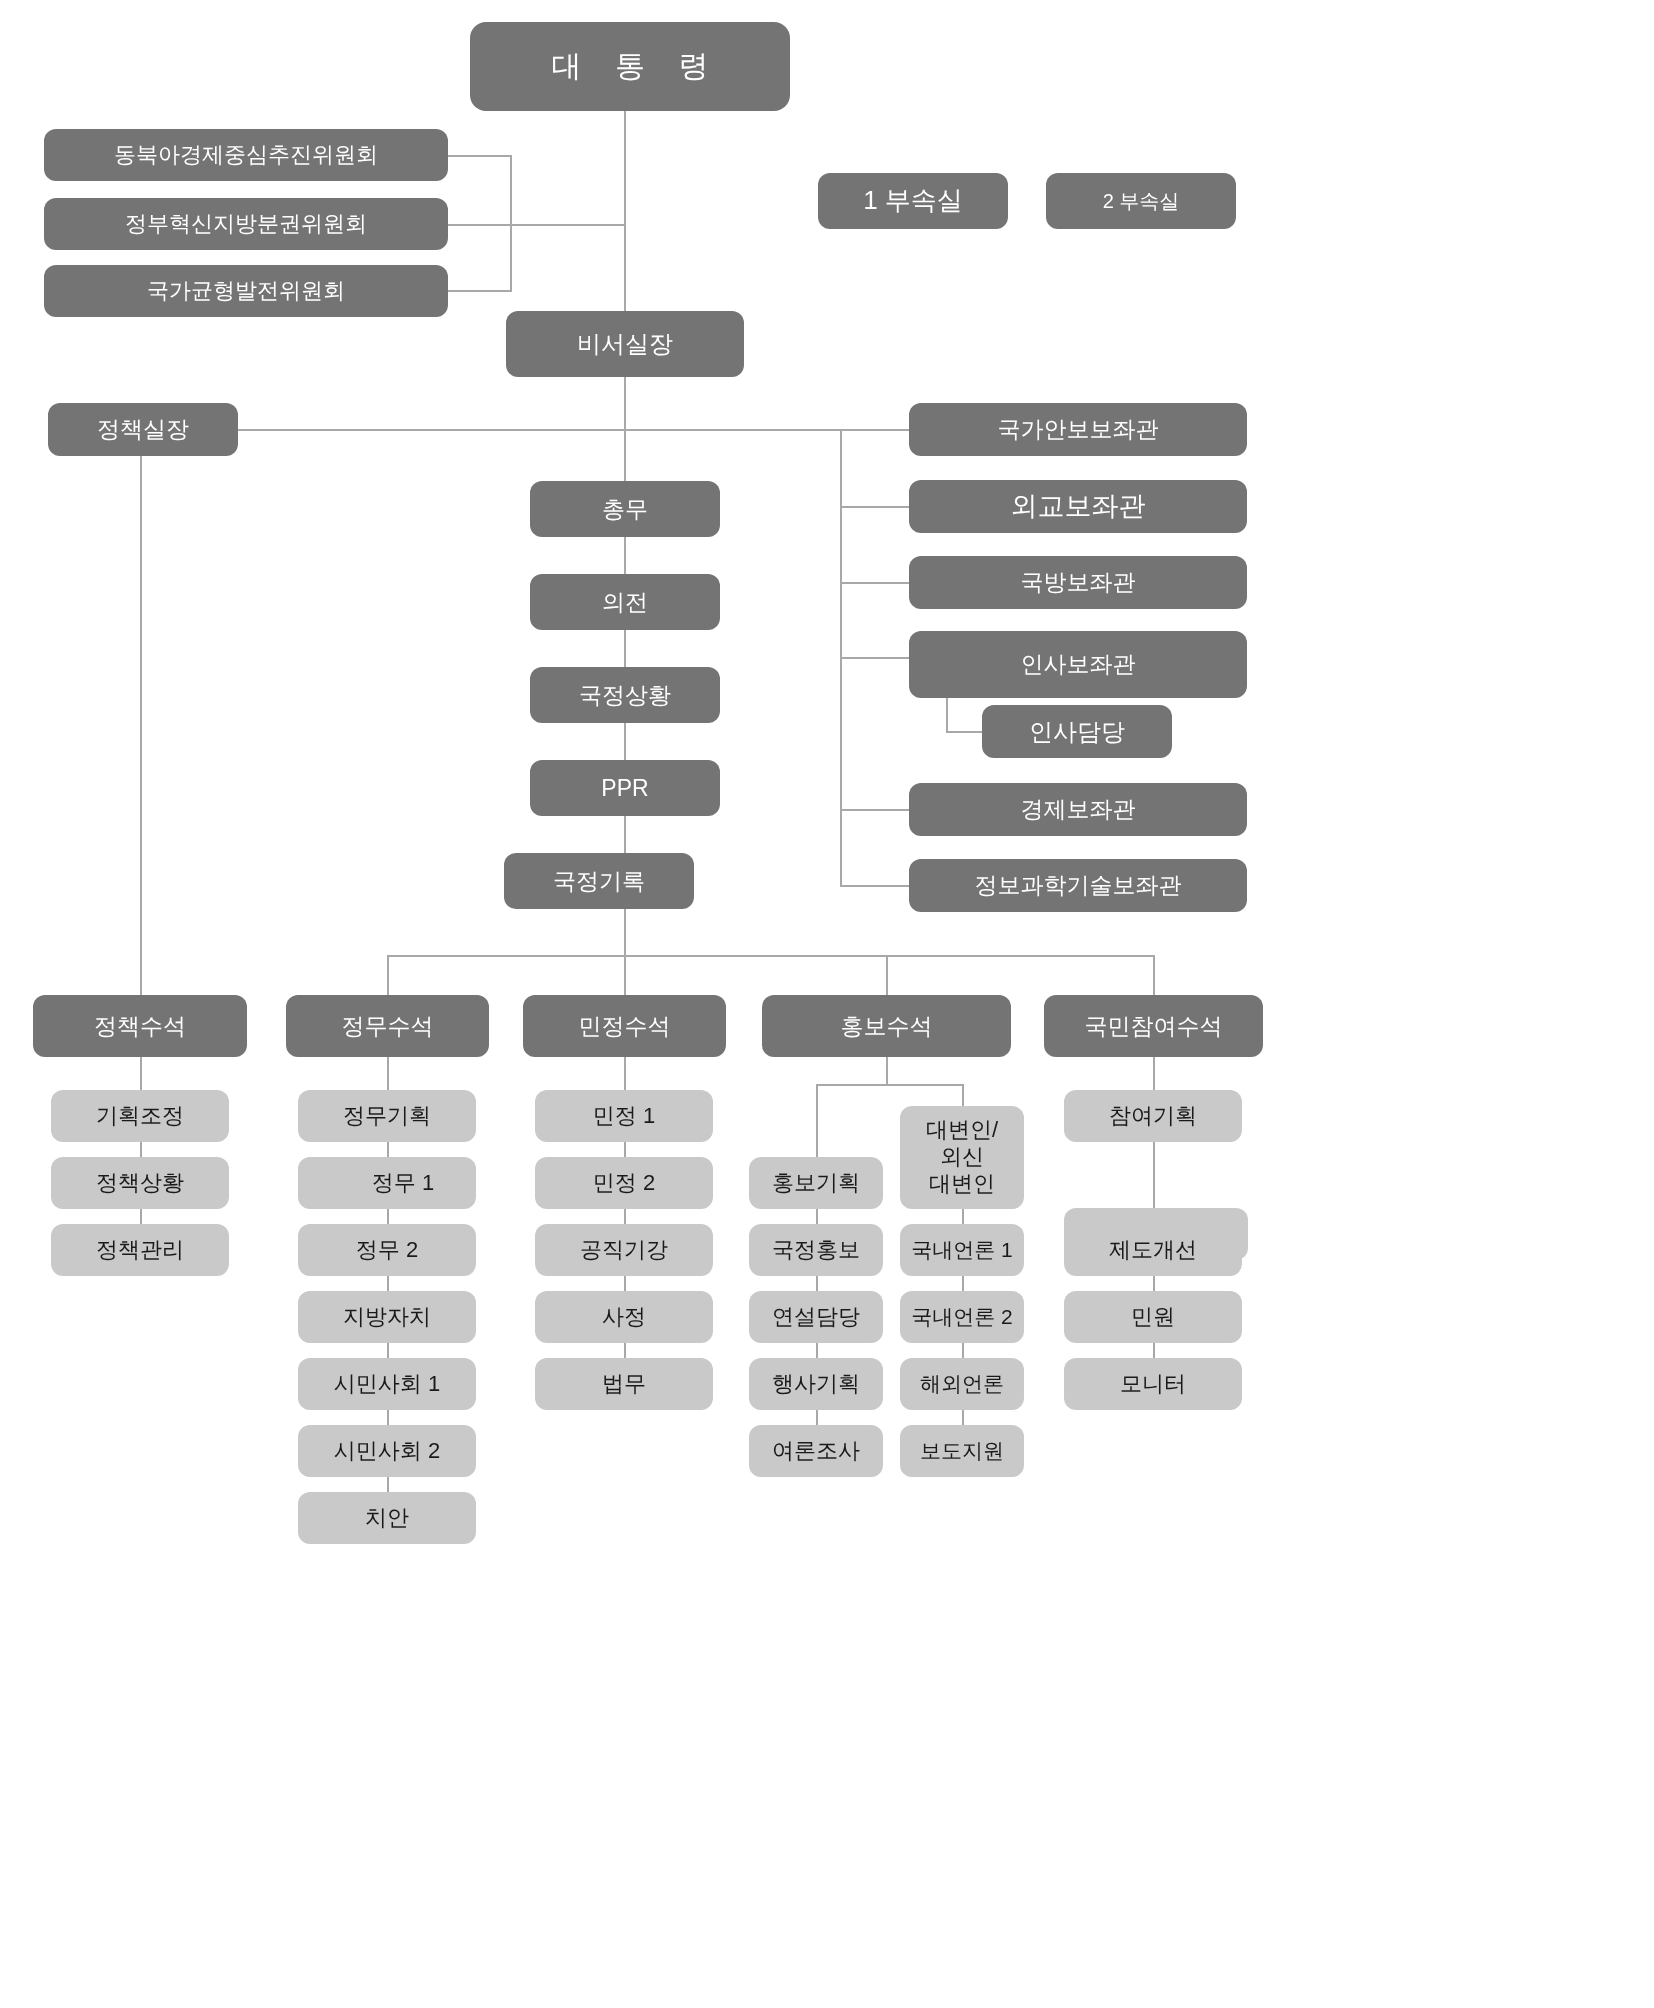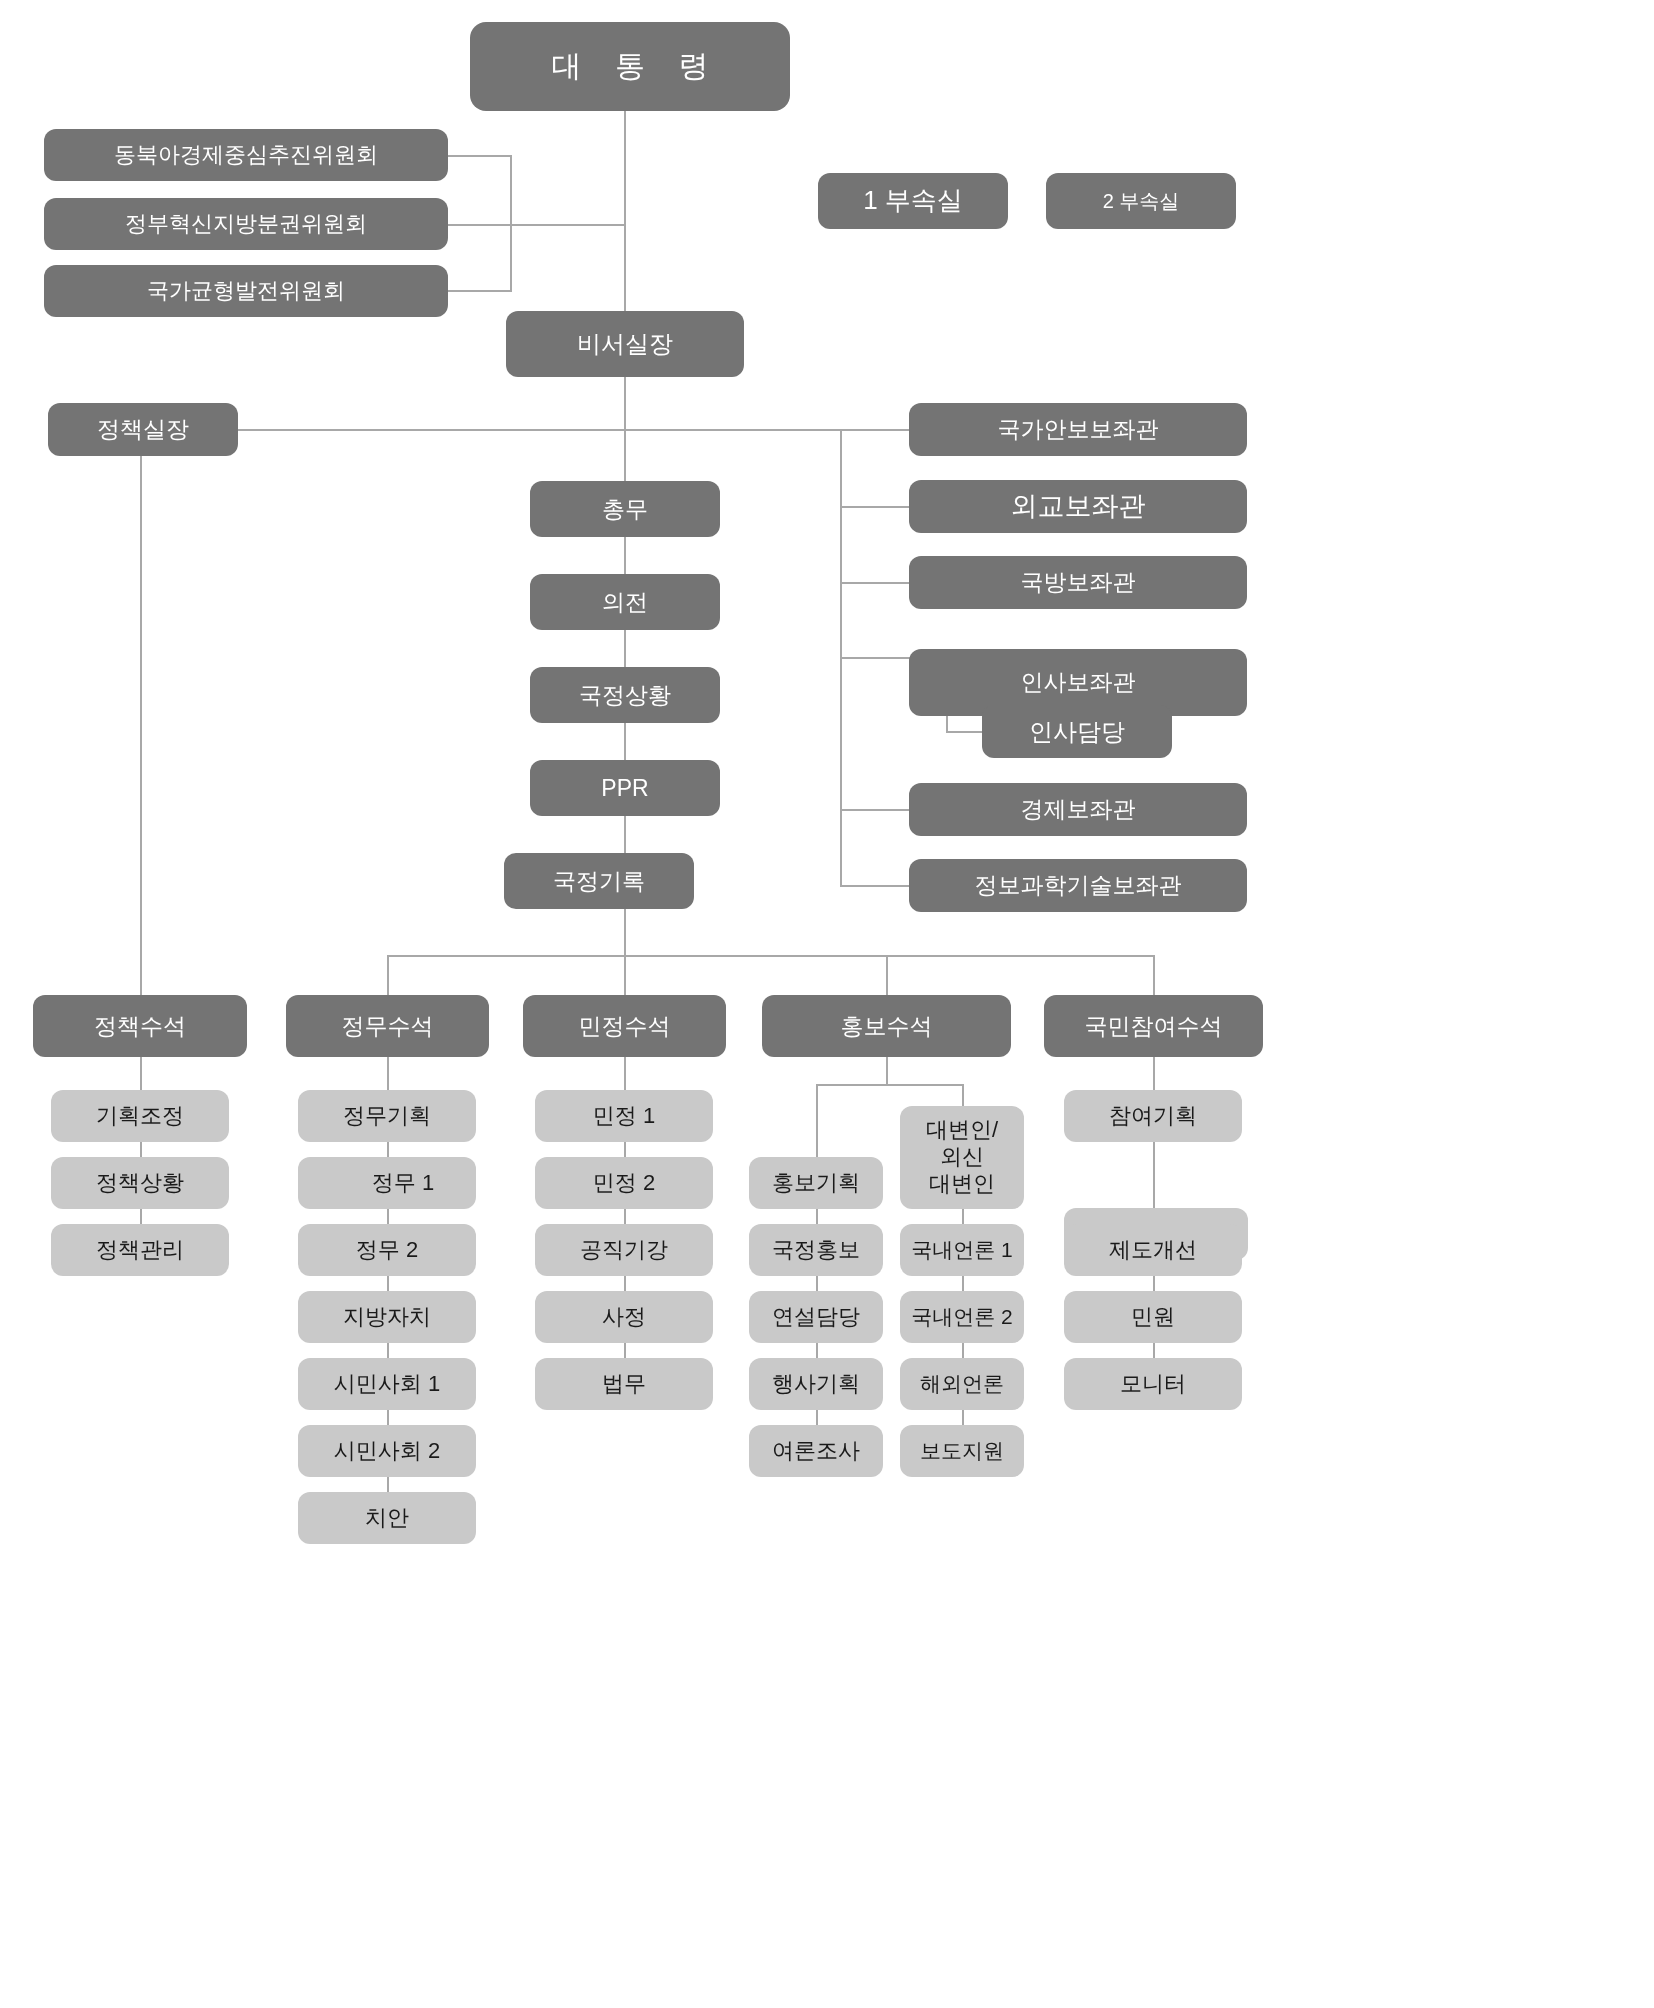--- a/index.html
+++ b/index.html
@@ -113,21 +113,21 @@
 
   <div class="node dark" style="left:530px; top:481px; width:190px; height:56px; font-size:23px;">총무</div>
   <div class="node dark" style="left:530px; top:574px; width:190px; height:56px; font-size:23px;">의전</div>
   <div class="node dark" style="left:530px; top:667px; width:190px; height:56px; font-size:23px;">국정상황</div>
   <div class="node dark" style="left:530px; top:760px; width:190px; height:56px; font-size:23px;">PPR</div>
   <div class="node dark" style="left:504px; top:853px; width:190px; height:56px; font-size:23px;text-align:right;">국정기록</div>
 
   <div class="node dark" style="left:909px; top:403px; width:338px; height:53px; font-size:23px;">국가안보보좌관</div>
   <div class="node dark" style="left:909px; top:480px; width:338px; height:53px; font-size:27px;">외교보좌관</div>
   <div class="node dark" style="left:909px; top:556px; width:338px; height:53px; font-size:23px;">국방보좌관</div>
-  <div class="node dark" style="left:909px; top:631px; width:338px; height:67px; font-size:23px;margin-top:18px;">인사보좌관</div>
+  <div class="node dark" style="left:909px; top:631px; width:338px; height:67px; font-size:23px;">인사보좌관</div>
   <div class="node dark" style="left:982px; top:705px; width:190px; height:53px; font-size:24px;">인사담당</div>
   <div class="node dark" style="left:909px; top:783px; width:338px; height:53px; font-size:23px;">경제보좌관</div>
   <div class="node dark" style="left:909px; top:859px; width:338px; height:53px; font-size:23px;">정보과학기술보좌관</div>
 
   <div class="node dark" style="left:33px; top:995px; width:214px; height:62px; font-size:23px;">정책수석</div>
   <div class="node dark" style="left:286px; top:995px; width:203px; height:62px; font-size:23px;">정무수석</div>
   <div class="node dark" style="left:523px; top:995px; width:203px; height:62px; font-size:23px;">민정수석</div>
   <div class="node dark" style="left:762px; top:995px; width:249px; height:62px; font-size:23px;">홍보수석</div>
   <div class="node dark" style="left:1044px; top:995px; width:219px; height:62px; font-size:23px;">국민참여수석</div>
 

